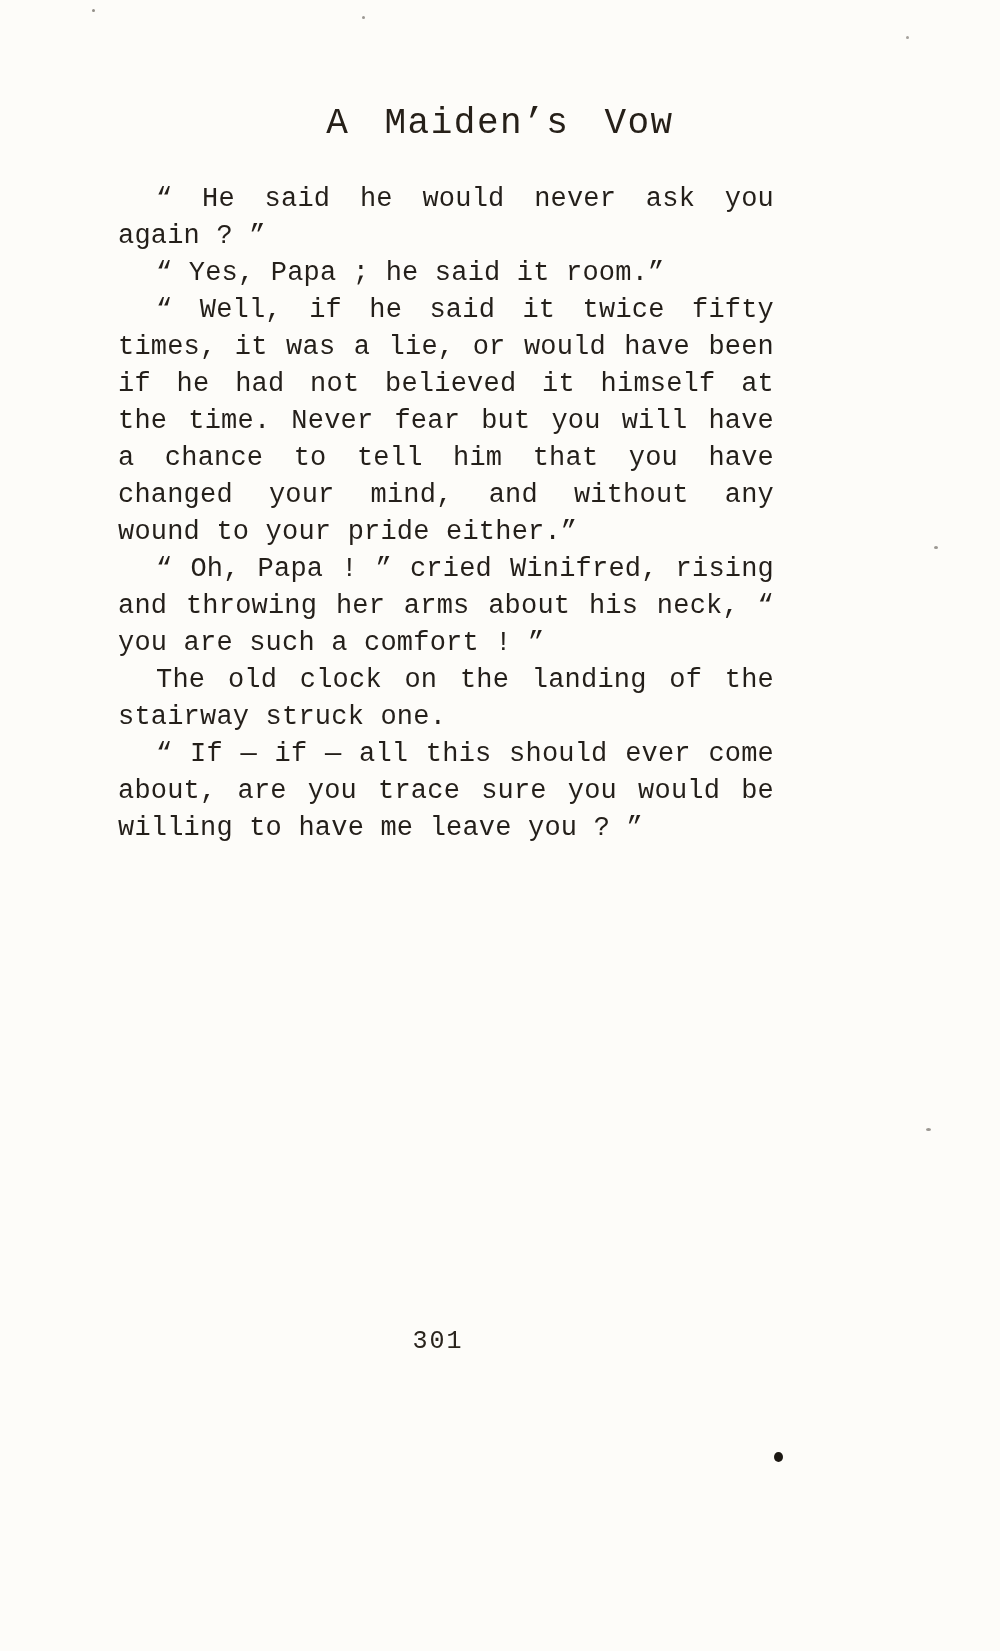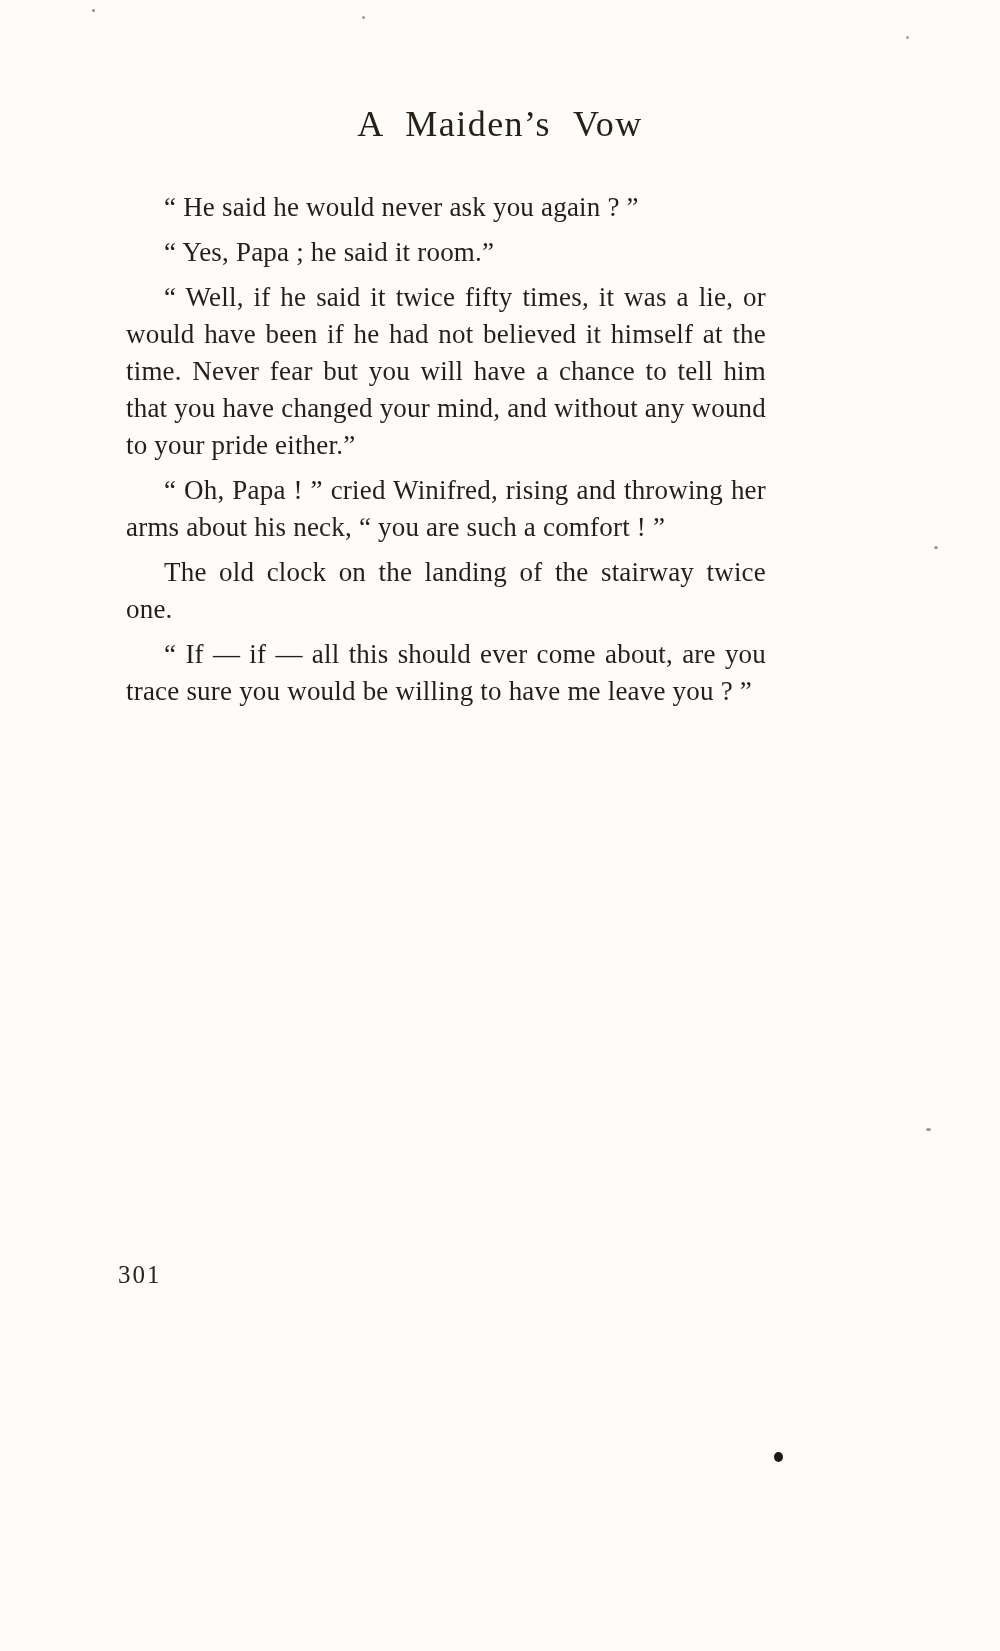--- a/index.html
+++ b/index.html
@@ -6,21 +6,21 @@
     margin: 0;
     padding: 0;
     background: #e9e9e9;
   }
   .page {
     position: relative;
     width: 1000px;
     height: 1651px;
     margin: 0 auto;
     background: #fdfcf9;
-    font-family: Liberation Serif, serif;
+    font-family: Liberation Mono, monospace;
     color: #241f1a;
     overflow: hidden;
   }
   .title {
     position: absolute;
     top: 103px;
     left: 0;
     width: 100%;
     margin: 0;
     text-align: center;
@@ -34,29 +34,29 @@
     position: absolute;
     top: 181px;
     left: 118px;
     width: 656px;
     font-size: 27px;
     line-height: 37px;
     text-align: justify;
     letter-spacing: 0.2px;
   }
   .para {
-    margin: 8px;
+    margin: 0;
     text-indent: 38px;
   }
   .page-number {
     position: absolute;
-    top: 1261px;
+    top: 1327px;
     left: 118px;
     width: 640px;
-    text-align: left;
+    text-align: center;
     font-size: 25px;
     letter-spacing: 2px;
     color: #2a241d;
   }
   .speck {
     position: absolute;
     border-radius: 50%;
     background: #3a342c;
   }
   .speck.bold-dot   { left: 774px; top: 1452px; width: 9px;  height: 10px; background: #1c1813; }
@@ -71,21 +71,21 @@
 
 <div class="page">
 
   <h1 class="title">A Maiden’s Vow</h1>
 
   <div class="body-text">
     <p class="para">“ He said he would never ask you again ? ”</p>
     <p class="para">“ Yes, Papa ; he said it room.”</p>
     <p class="para">“ Well, if he said it twice fifty times, it was a lie, or would have been if he had not believed it himself at the time. Never fear but you will have a chance to tell him that you have changed your mind, and without any wound to your pride either.”</p>
     <p class="para">“ Oh, Papa ! ” cried Winifred, rising and throwing her arms about his neck, “ you are such a comfort ! ”</p>
-    <p class="para">The old clock on the landing of the stairway twice one.</p>
+    <p class="para">The old clock on the landing of the stairway struck one.</p>
     <p class="para">“ If — if — all this should ever come about, are you trace sure you would be willing to have me leave you ? ”</p>
   </div>
 
   <div class="page-number">301</div>
 
   <div class="speck tl-dot"></div>
   <div class="speck tc-dot"></div>
   <div class="speck tr-dot"></div>
   <div class="speck rm-dot"></div>
   <div class="speck rl-dot"></div>

